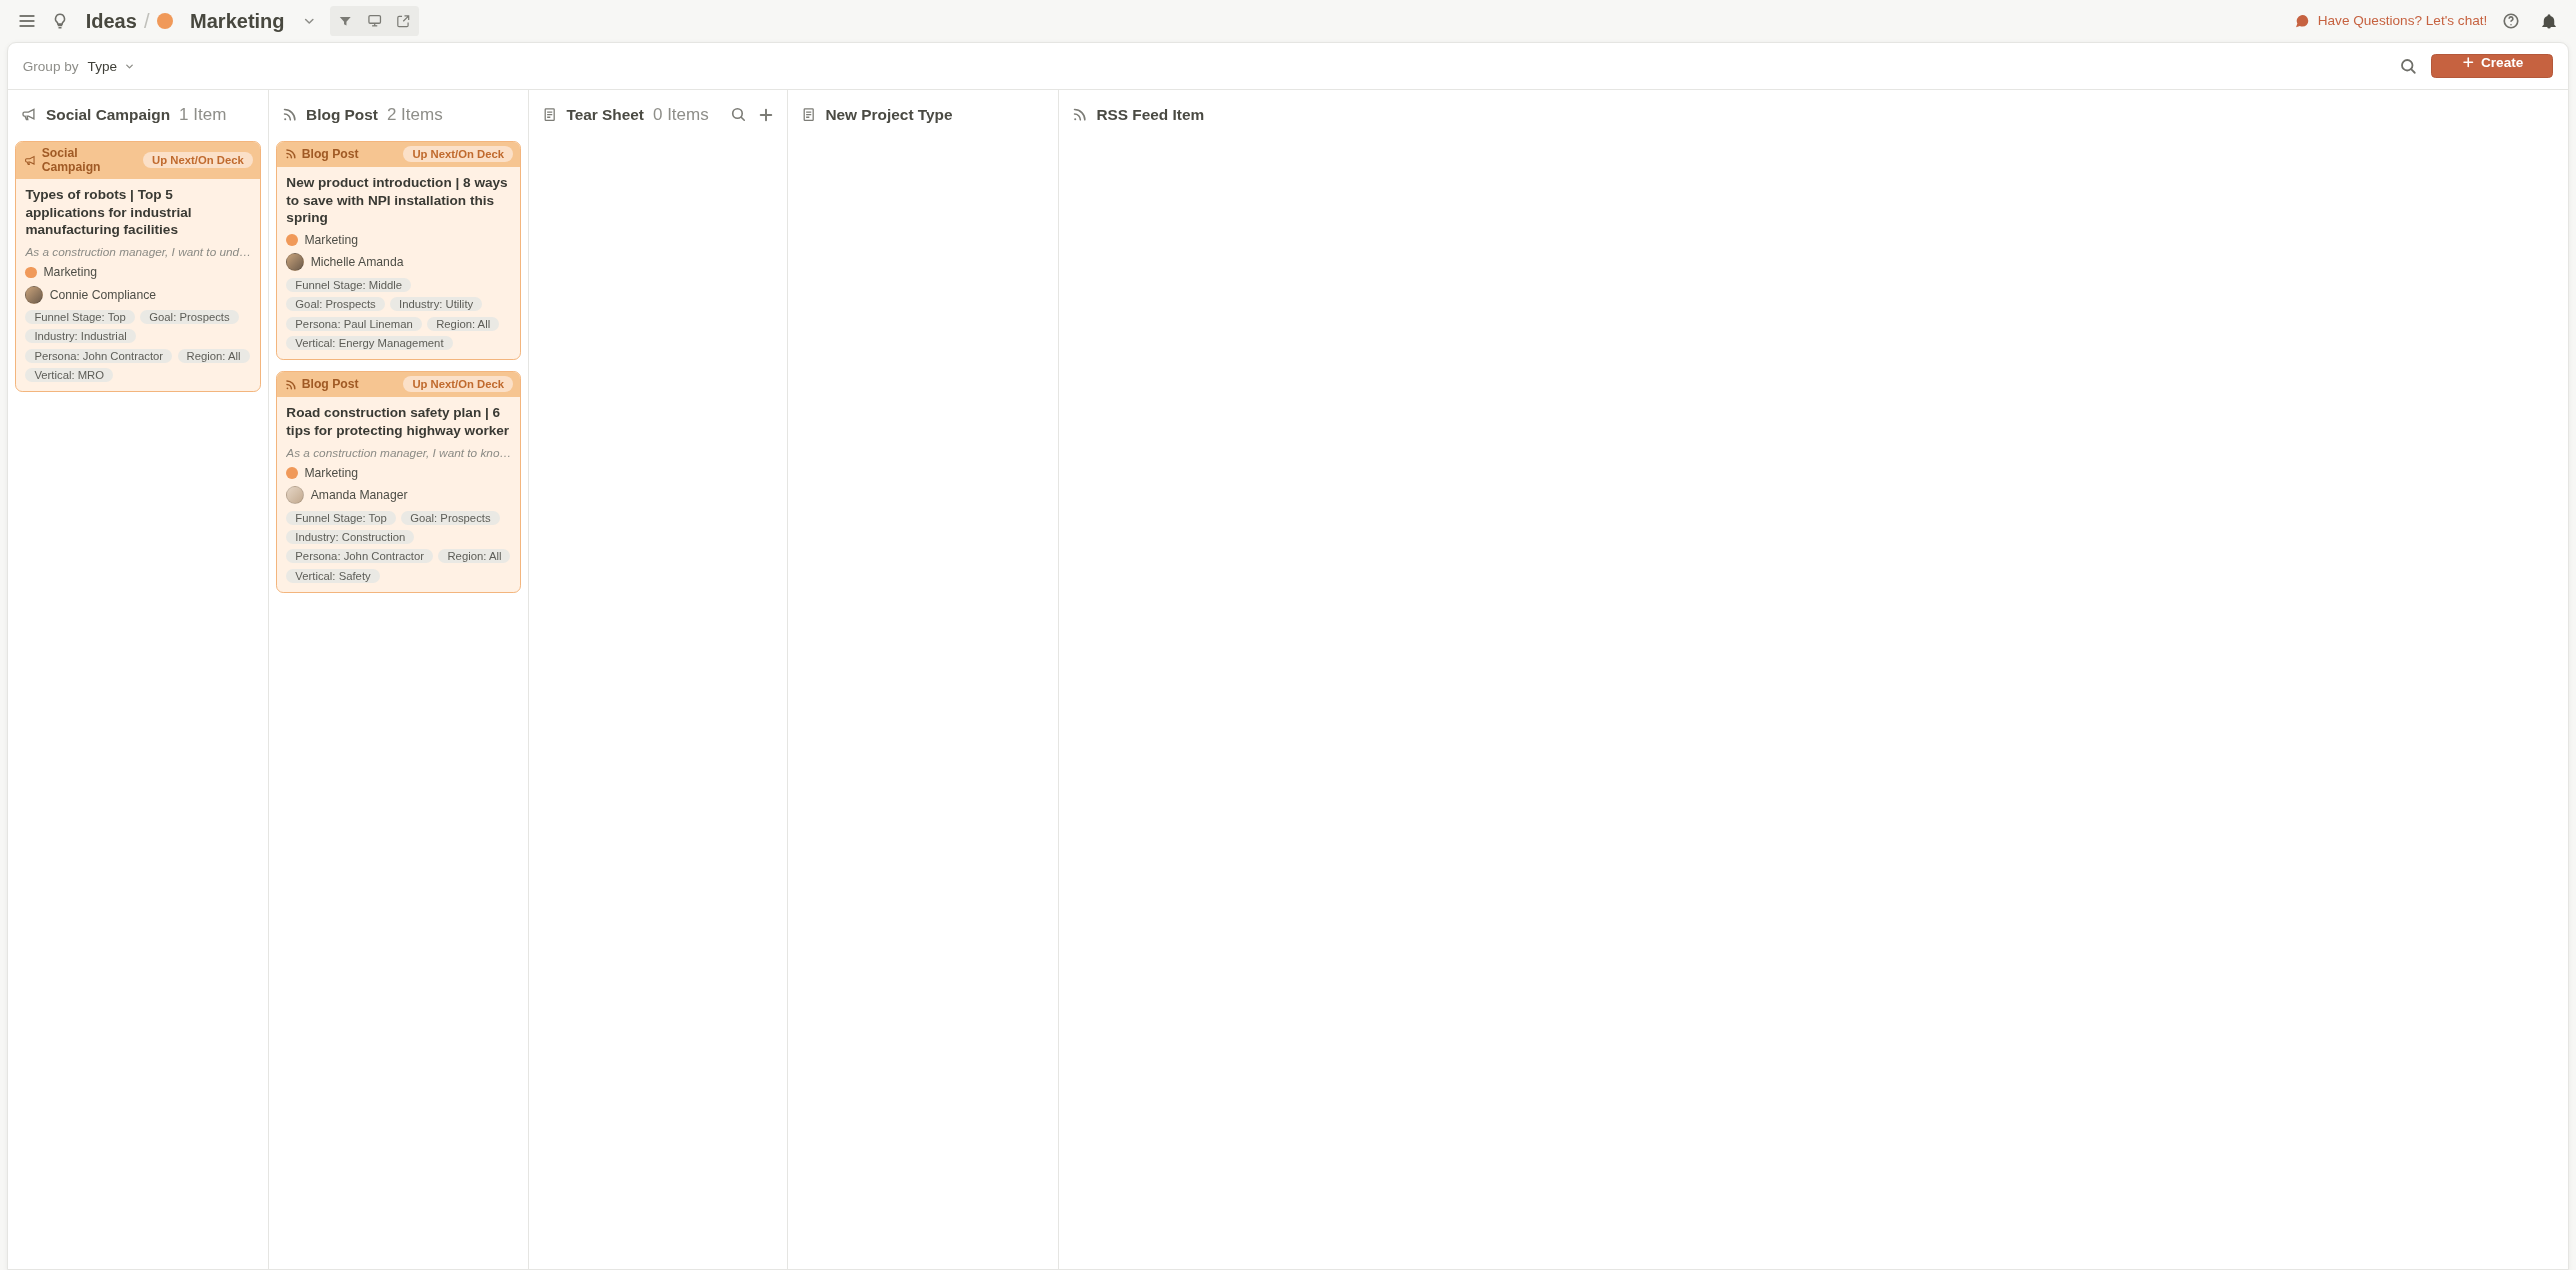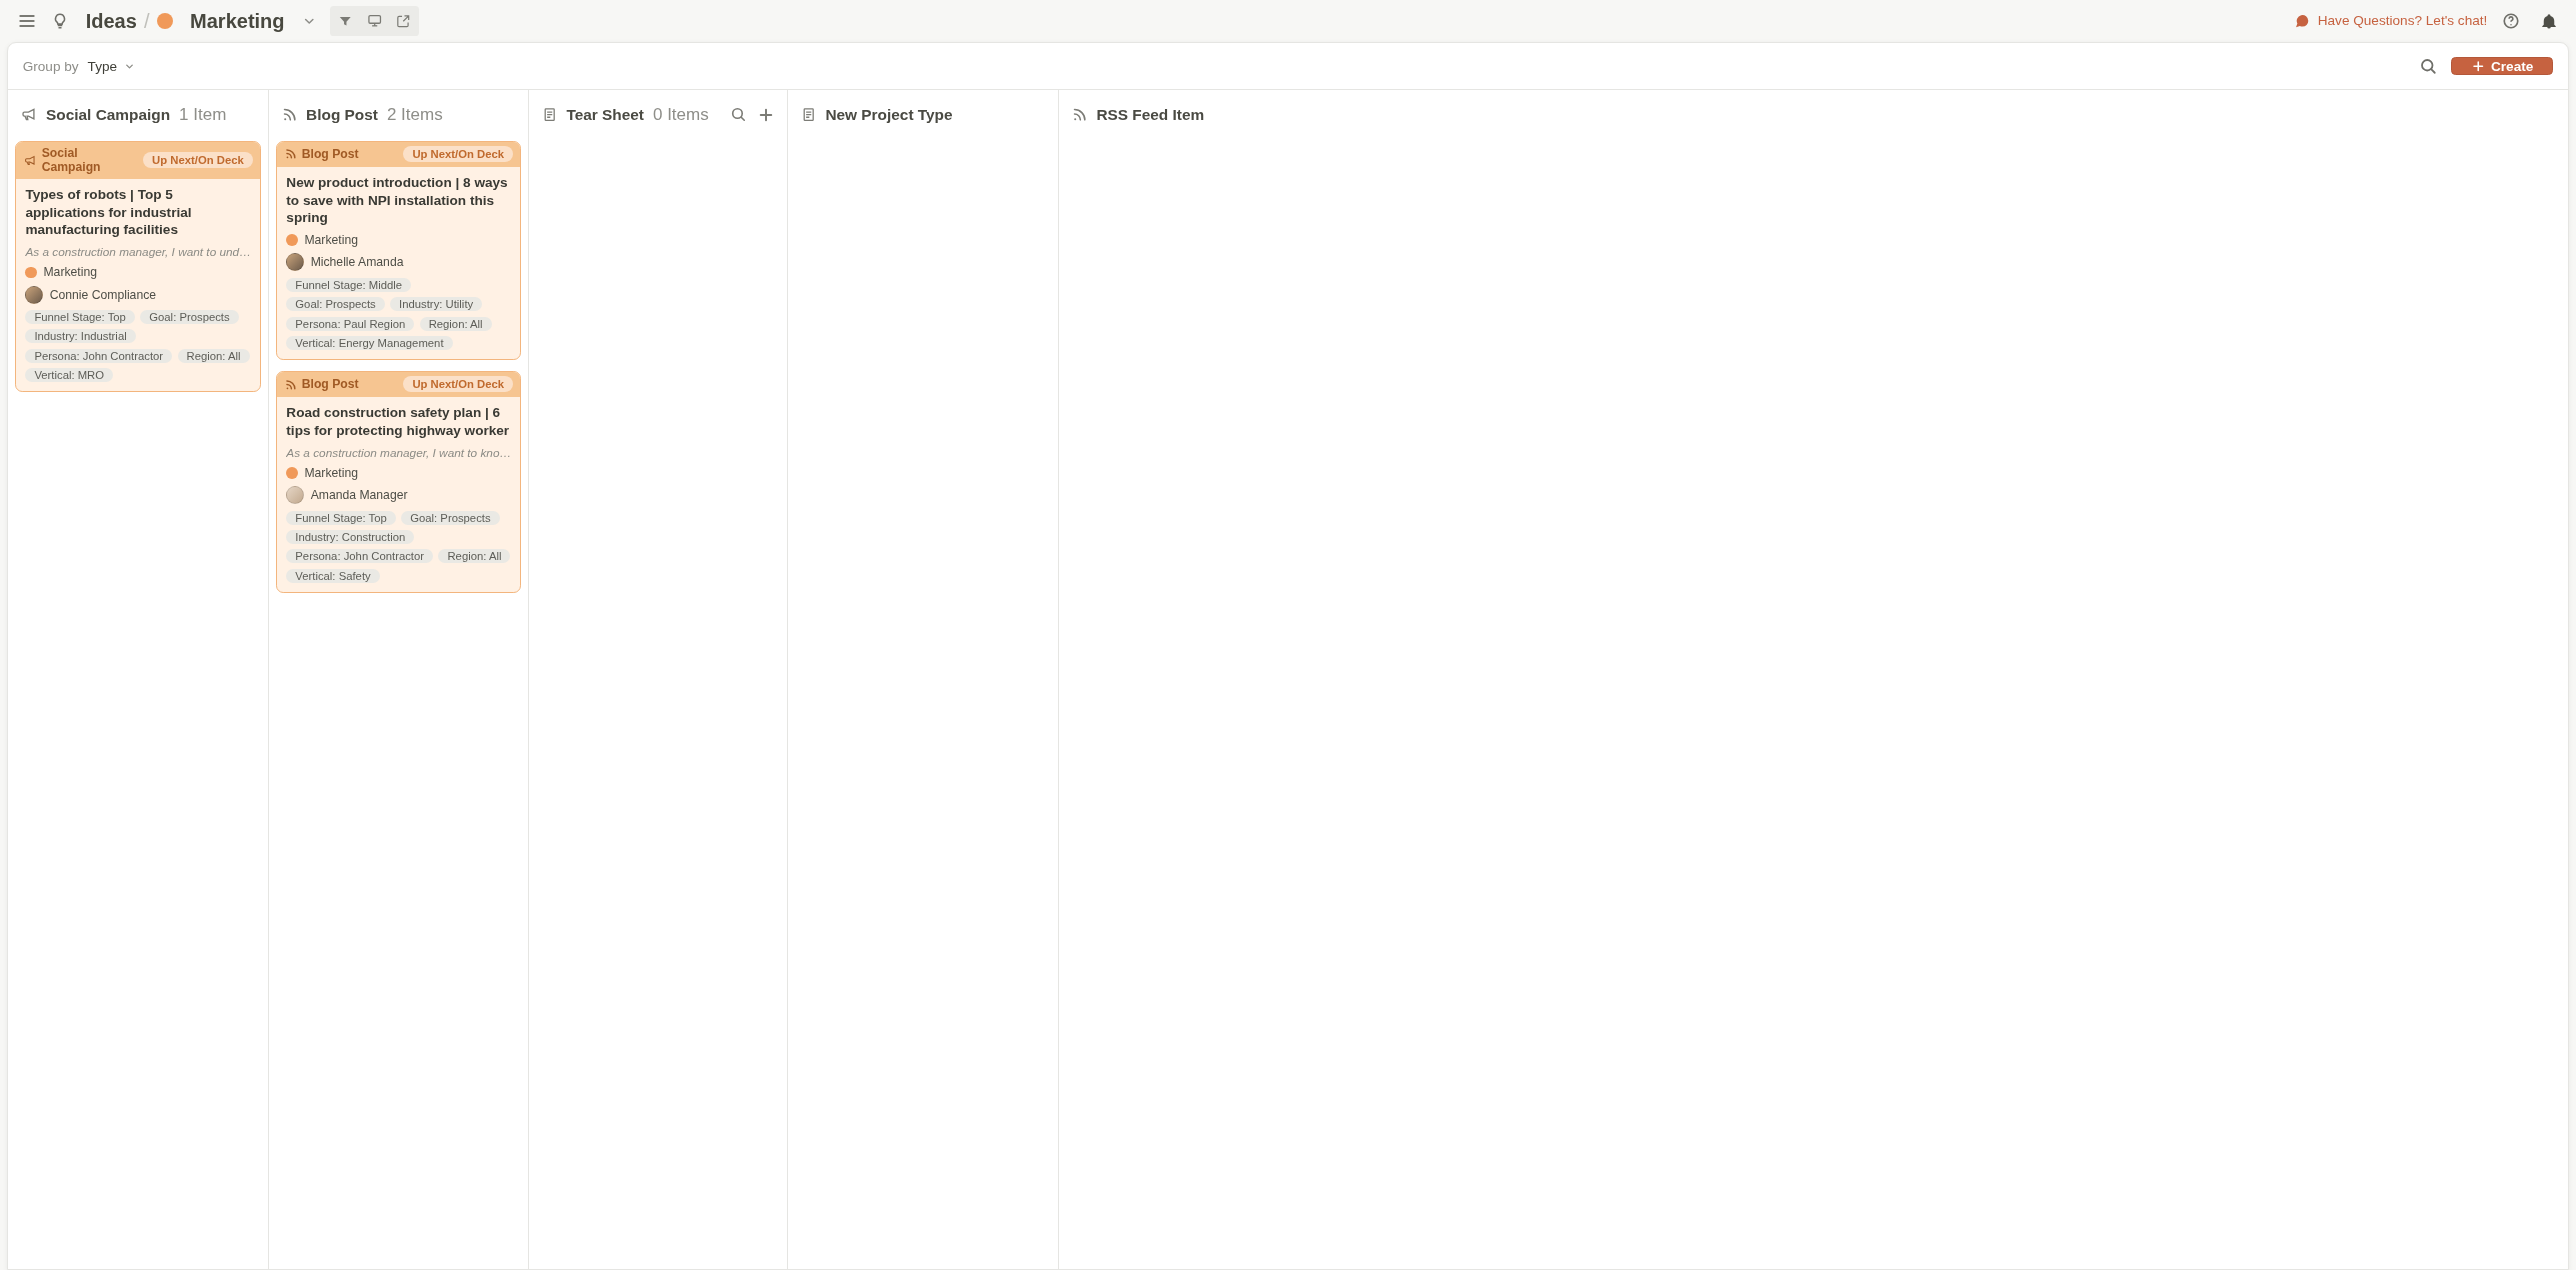--- a/index.html
+++ b/index.html
@@ -59,21 +59,21 @@
     height:calc(100% - 42px);display:flex;flex-direction:column;overflow:hidden;
   }
   .panel-head{
     display:flex;align-items:center;gap:9px;height:47px;padding:0 14.5px;
     border-bottom:0.9px solid var(--divider);
   }
   .groupby-label{color:var(--fg-muted);font-size:13.6px;}
   .groupby-value{color:#3f3f38;font-size:13.6px;font-weight:500;display:inline-flex;align-items:center;gap:7px;cursor:pointer;}
   .panel-head .spacer{flex:1;}
   .create-btn{
-    display:inline-flex;align-items:center;gap:5.4px;height:18px;padding:0 19px;
+    display:inline-flex;gap:5.4px;height:24px;padding:0 29px;
     background:var(--accent);color:#fff;border-radius:4.5px;font-weight:600;font-size:13.6px;cursor:pointer;
     border:0.9px solid var(--accent-dark);
   }
 
   
   .board{
     flex:1;display:flex;overflow:hidden;position:relative;margin-left:-172px;
   }
   .lane{
     flex:0 0 259px;display:flex;flex-direction:column;border-right:0.9px solid var(--divider);
@@ -308,21 +308,21 @@
               <span>Marketing</span>
             </div>
             <div class="card-row">
               <span class="avatar"></span>
               <span>Michelle Amanda</span>
             </div>
             <div class="chips">
               <span class="chip">Funnel Stage: Middle</span>
               <span class="chip">Goal: Prospects</span>
               <span class="chip">Industry: Utility</span>
-              <span class="chip">Persona: Paul Region</span>
+              <span class="chip">Persona: Paul Lineman</span>
               <span class="chip">Region: All</span>
               <span class="chip">Vertical: Energy Management</span>
             </div>
           </div>
         </div>
 
         <div class="card">
           <div class="card-head">
             <span class="card-type">
               <span style="display:inline-flex;">

